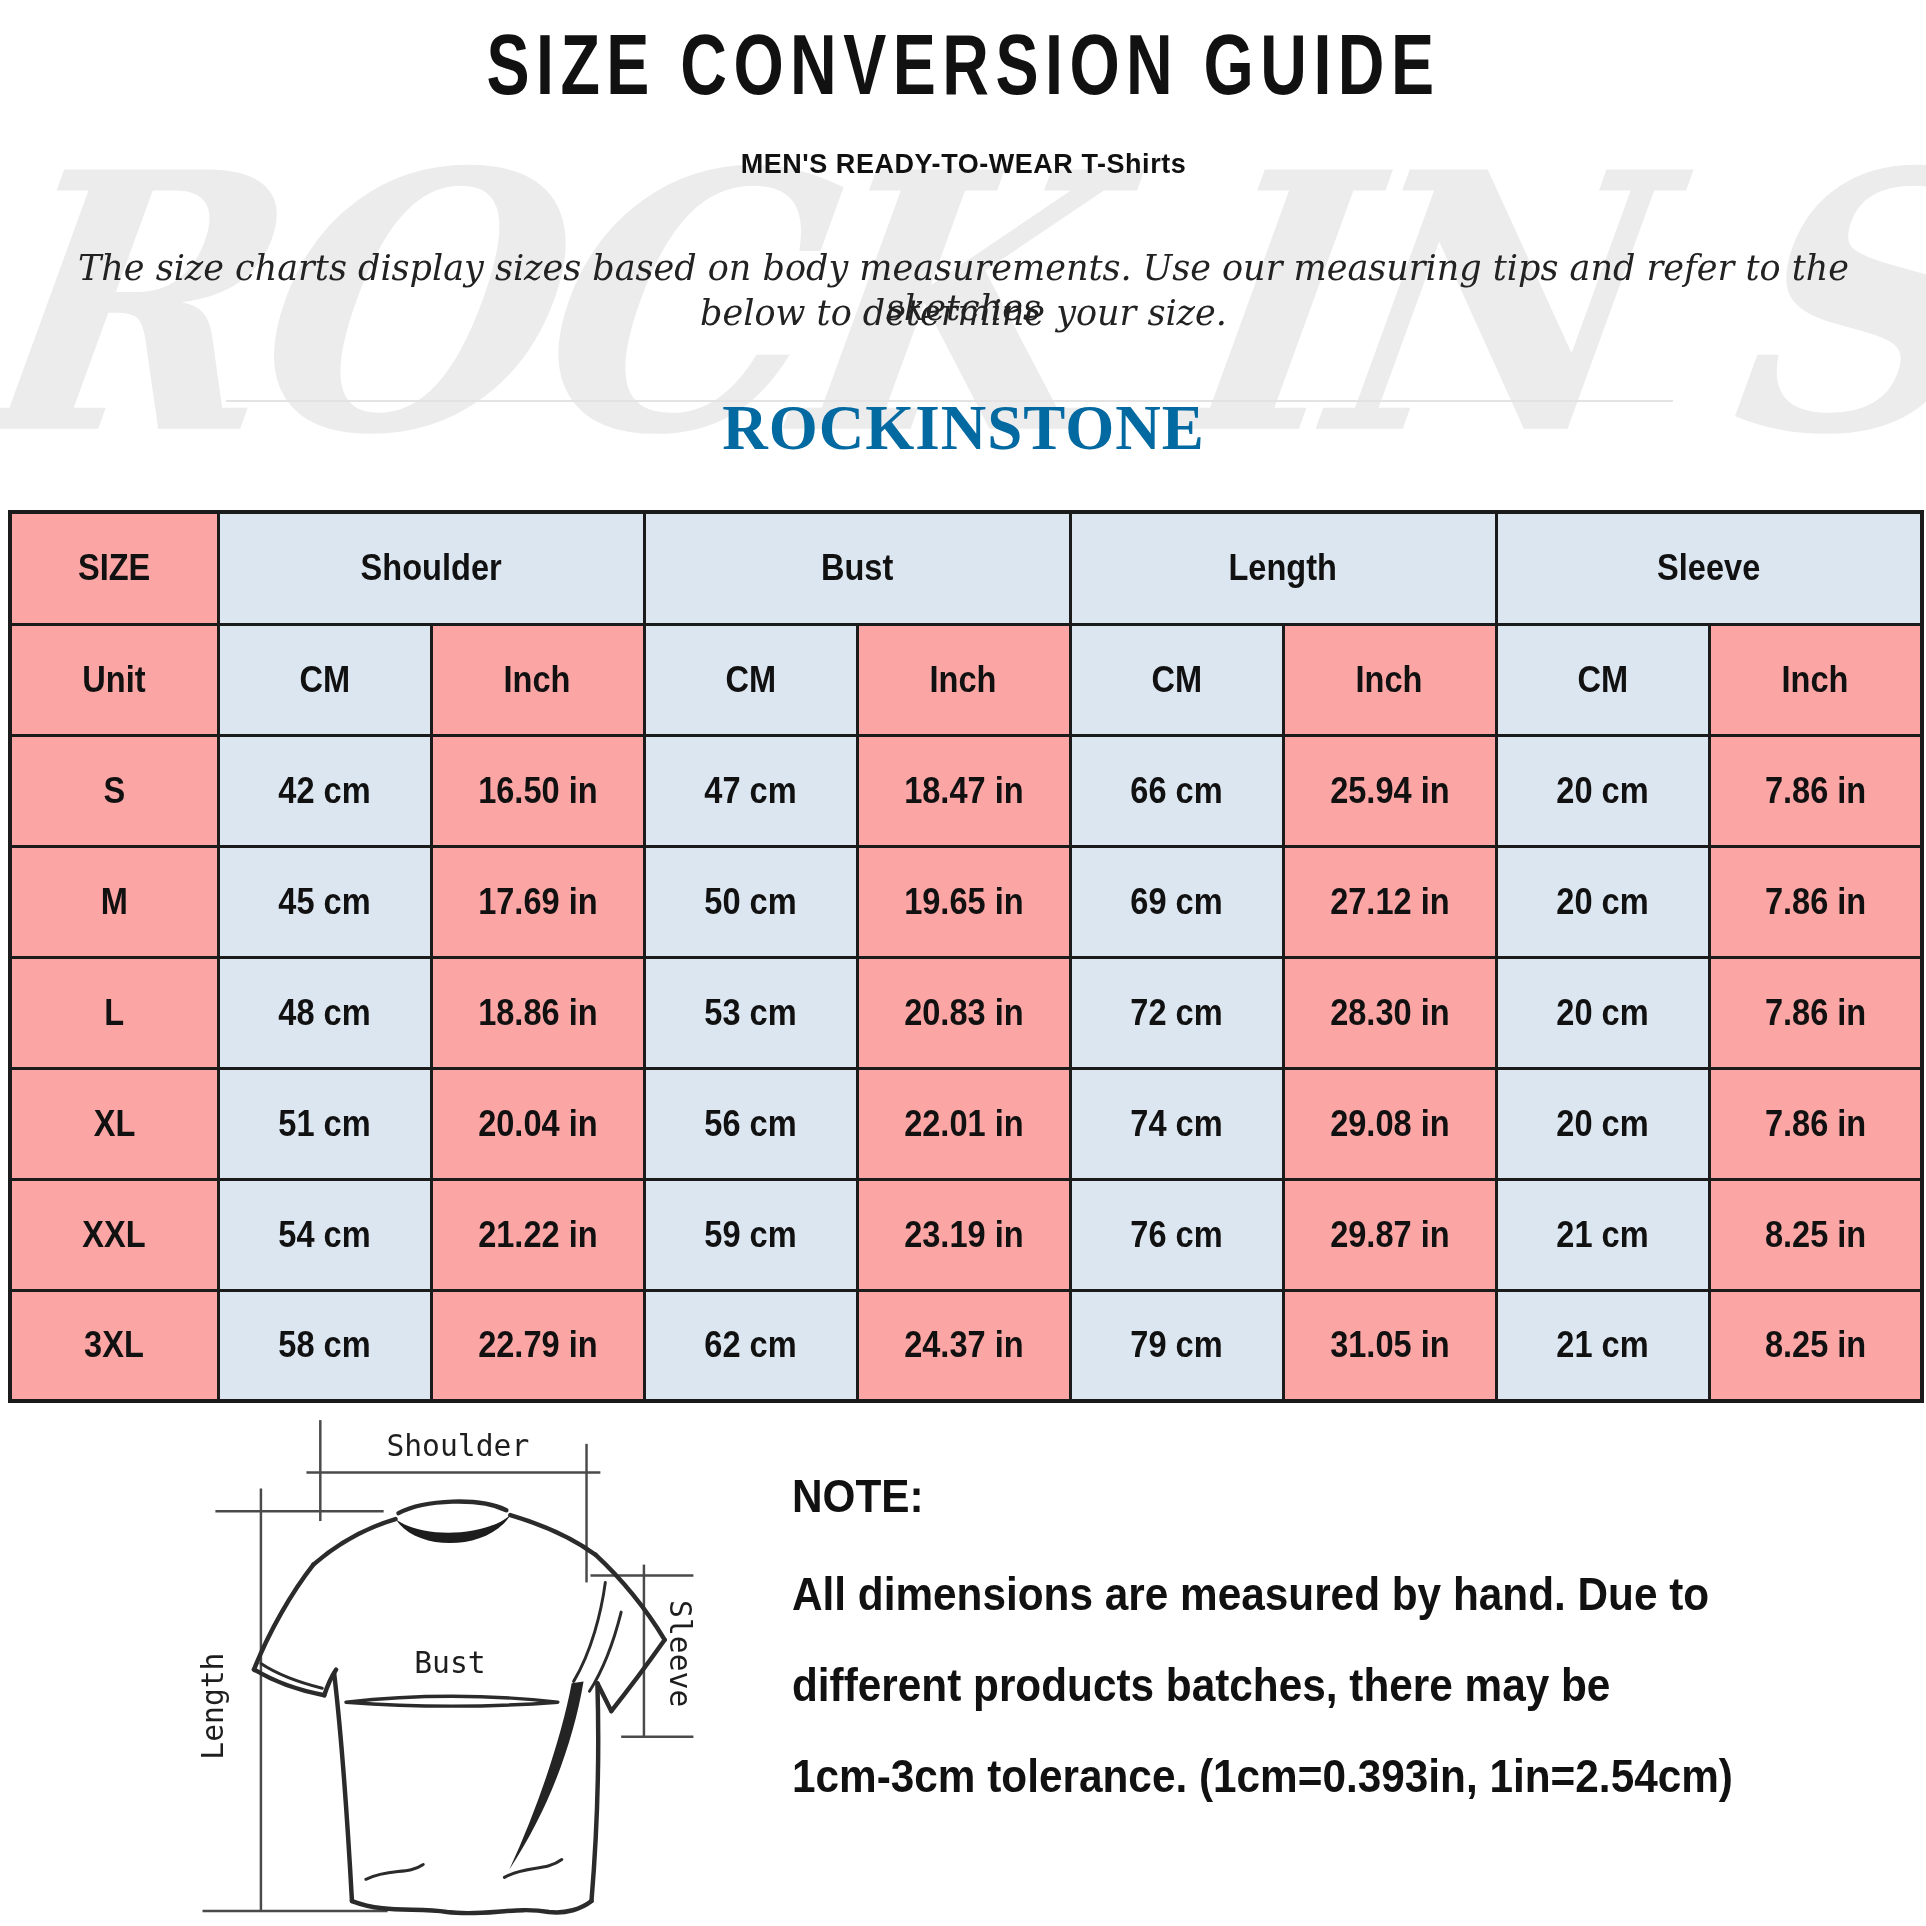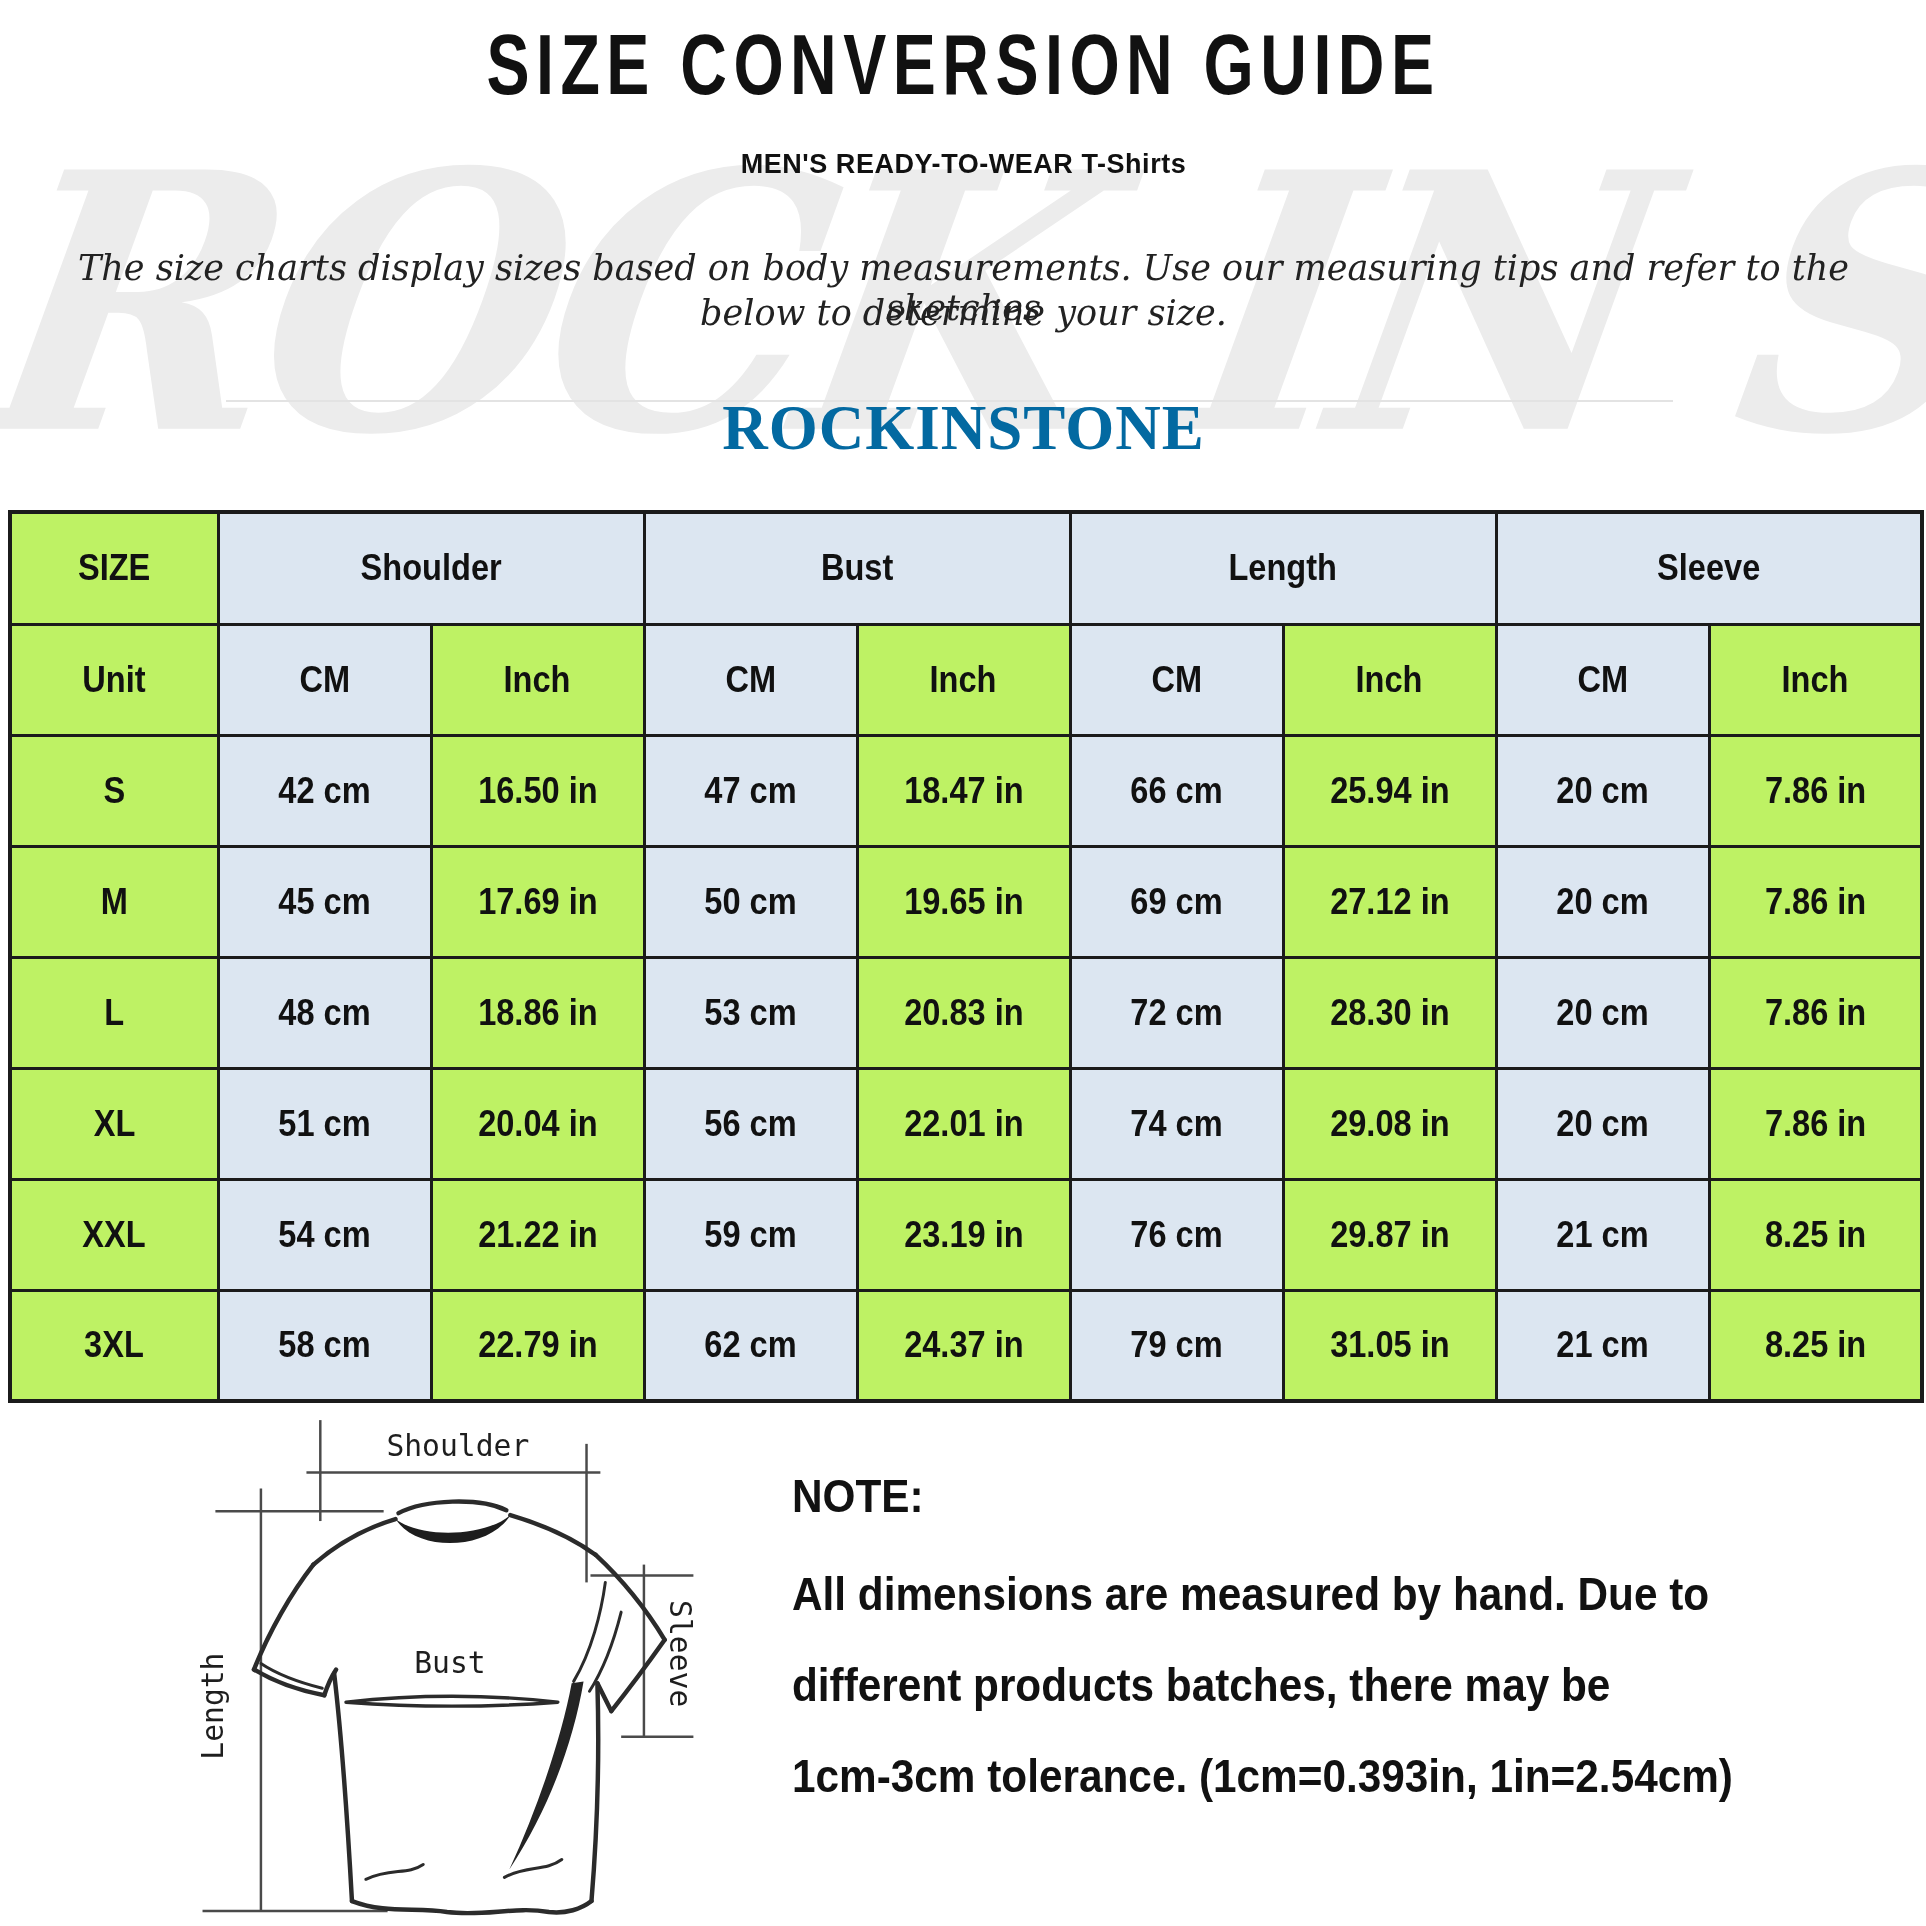--- a/index.html
+++ b/index.html
@@ -21,21 +21,21 @@
   .desc1{top:248px;} .desc2{top:293px;}
   .brand-rule{top:400px;left:226px;width:1447px;height:2px;background:#e3e3e3;}
   .brand{top:392px;left:0;width:100%;text-align:center;font-family:"Liberation Serif",serif;
     font-weight:700;font-size:63px;letter-spacing:1px;color:#0369a1;}
   
   table.size{position:absolute;z-index:1;top:510px;left:8px;width:1911px;
     border-collapse:collapse;table-layout:fixed;border:4px solid #1b1b1b;}
   table.size td{border:3px solid #1b1b1b;text-align:center;vertical-align:middle;
     font-weight:700;font-size:37px;padding:0;}
   tr.gr{height:112px;} tr.r{height:111px;}
-  .blue{background:#dce6f1;} .white{background:#bef264;}
+  .blue{background:#dce6f1;} .white{background:#fca5a5;}
   .cond{display:inline-block;transform:scaleX(.88);white-space:nowrap;}
   
   .note{top:1469px;left:792px;width:1020px;}
   .note-h{font-weight:700;font-size:46px;margin-bottom:26px;transform:scaleX(.92);transform-origin:left center;}
   .note-l{font-weight:700;font-size:46px;line-height:91px;white-space:nowrap;
     transform:scaleX(.92);transform-origin:left center;}
   
   .diagram{top:1414px;left:158px;width:574px;height:511px;}
   .diagram text{font-family:"DejaVu Sans Mono",monospace;font-size:30px;fill:#1e1e1e;}
 </style>

